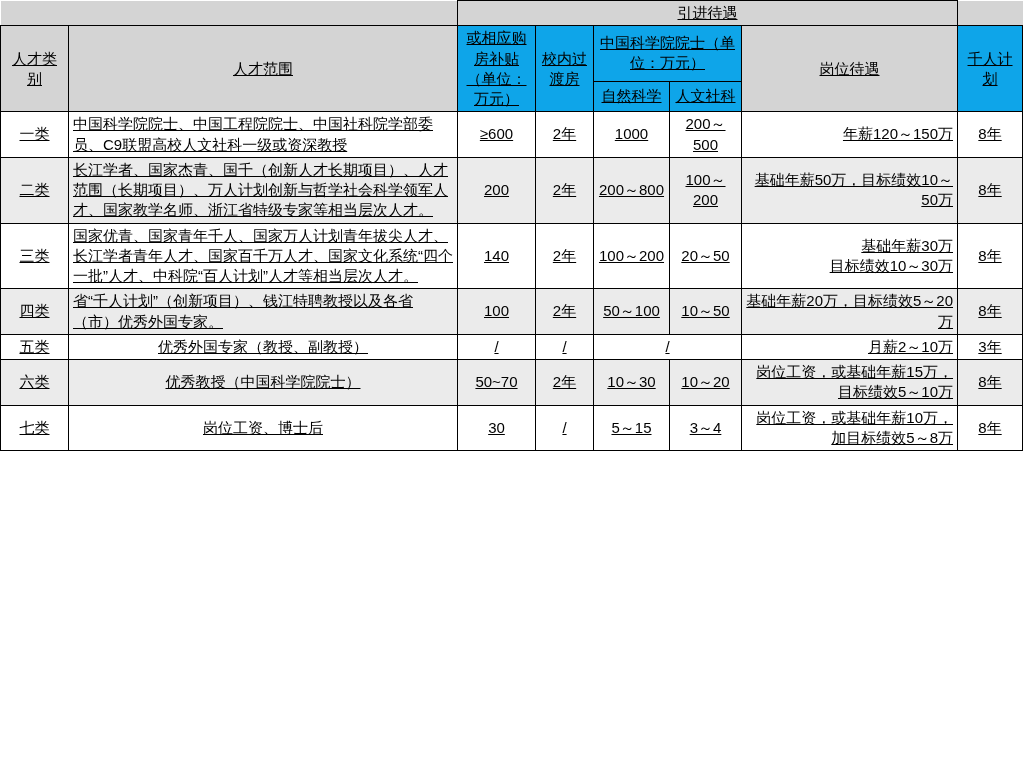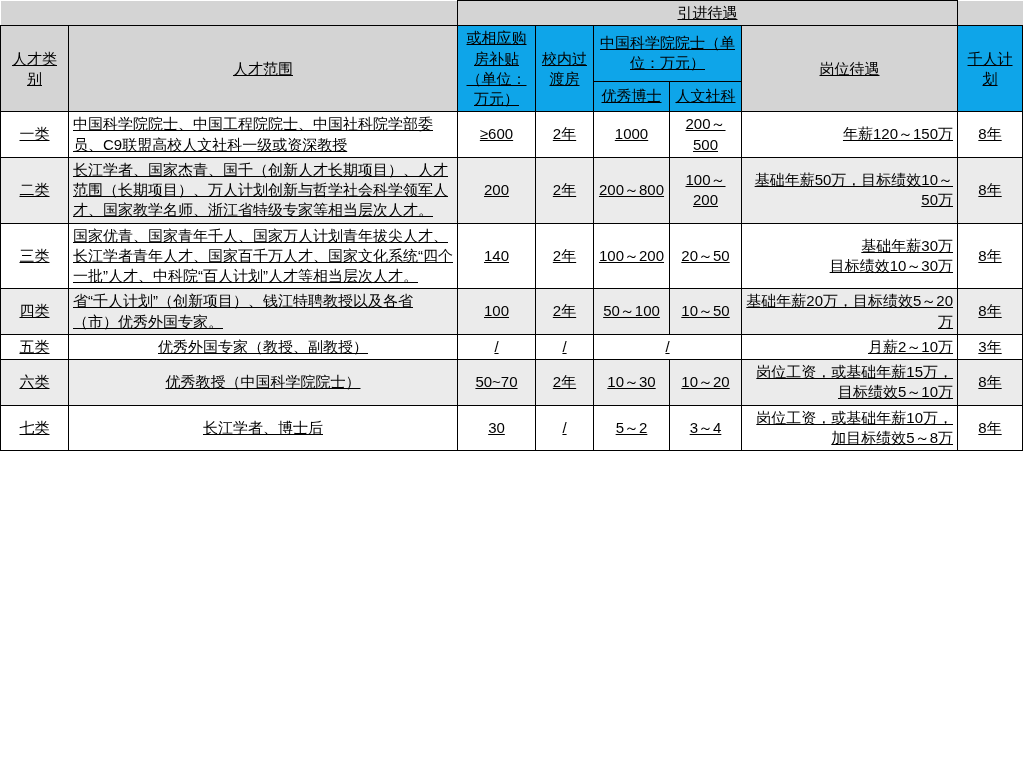--- a/index.html
+++ b/index.html
@@ -106,21 +106,21 @@
     <tr>
       <td class="hdr" rowspan="3">人才类别</td>
       <td class="hdr" rowspan="3">人才范围</td>
       <td class="hdr-small" rowspan="3">或相应购房补贴（单位：万元）</td>
       <td class="hdr-small" rowspan="3">校内过渡房</td>
       <td class="hdr-small" colspan="2">中国科学院院士（单位：万元）</td>
       <td class="hdr" rowspan="3">岗位待遇</td>
       <td class="hdr-small" rowspan="3">千人计划</td>
     </tr>
     <tr>
-      <td class="hdr-small">优秀博士</td>
+      <td class="hdr-small">自然科学</td>
       <td class="hdr-small">人文社科</td>
     </tr>
   </thead>
   <tbody id="table-body">
       <tr>
         <td class="cat">一类</td>
         <td class="scope">中国科学院院士、中国工程院院士、中国社科院学部委员、C9联盟高校人文社科一级或资深教授</td>
         <td class="num">≥600</td>
         <td class="num">2年</td>
         <td class="num">1000</td>
@@ -172,22 +172,22 @@
         <td class="scope center">优秀教授（中国科学院院士）</td>
         <td class="num">50~70</td>
         <td class="num">2年</td>
         <td class="num">10～30</td>
         <td class="num">10～20</td>
         <td class="treat">岗位工资，或基础年薪15万，目标绩效5～10万</td>
         <td class="num">8年</td>
       </tr>
       <tr>
         <td class="cat">七类</td>
-        <td class="scope center">长江学者、博士后</td>
+        <td class="scope center">岗位工资、博士后</td>
         <td class="num">30</td>
         <td class="num">/</td>
-        <td class="num">5～2</td>
+        <td class="num">5～15</td>
         <td class="num">3～4</td>
         <td class="treat">岗位工资，或基础年薪10万，加目标绩效5～8万</td>
         <td class="num">8年</td>
       </tr>
     </tbody>
 </table>
 
 </body></html>

